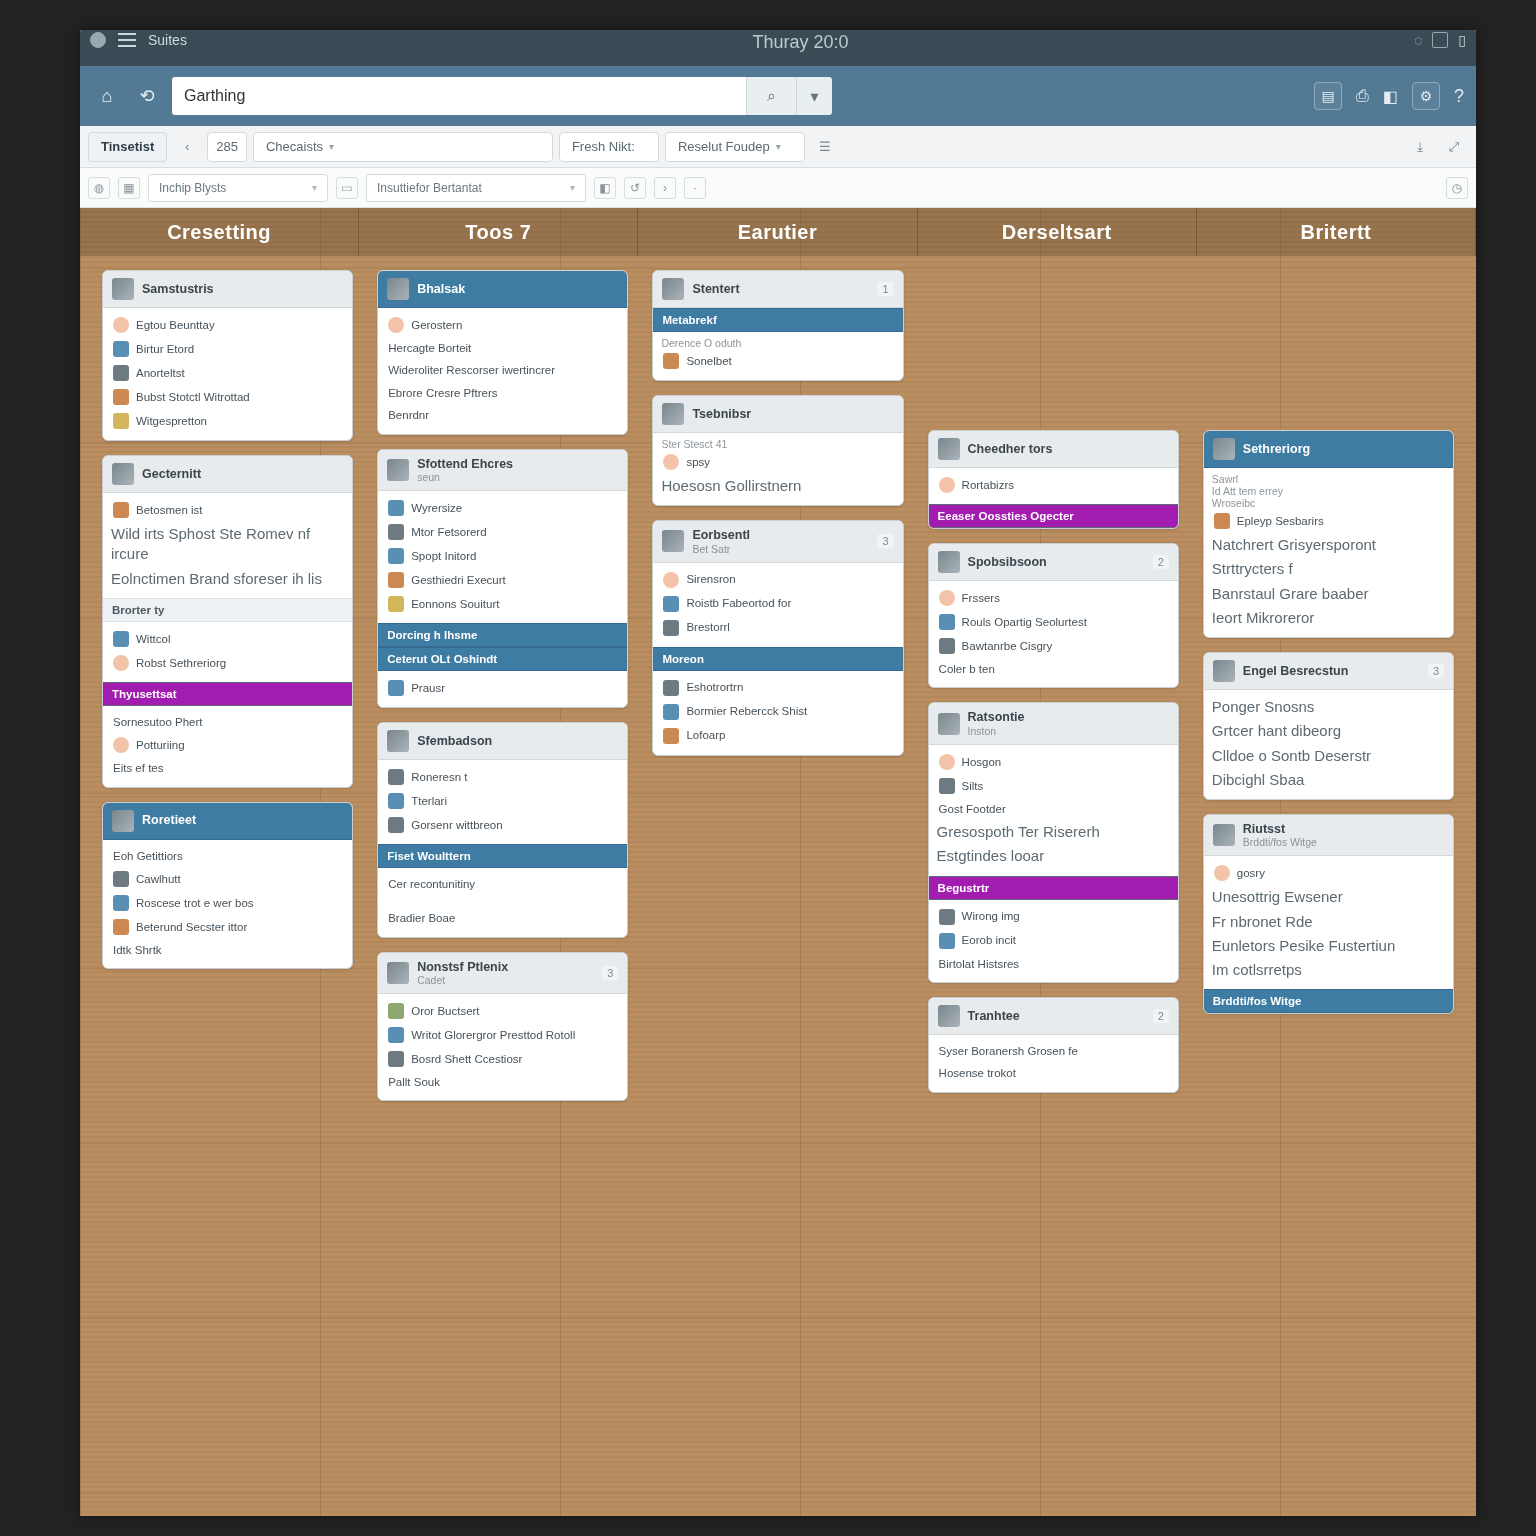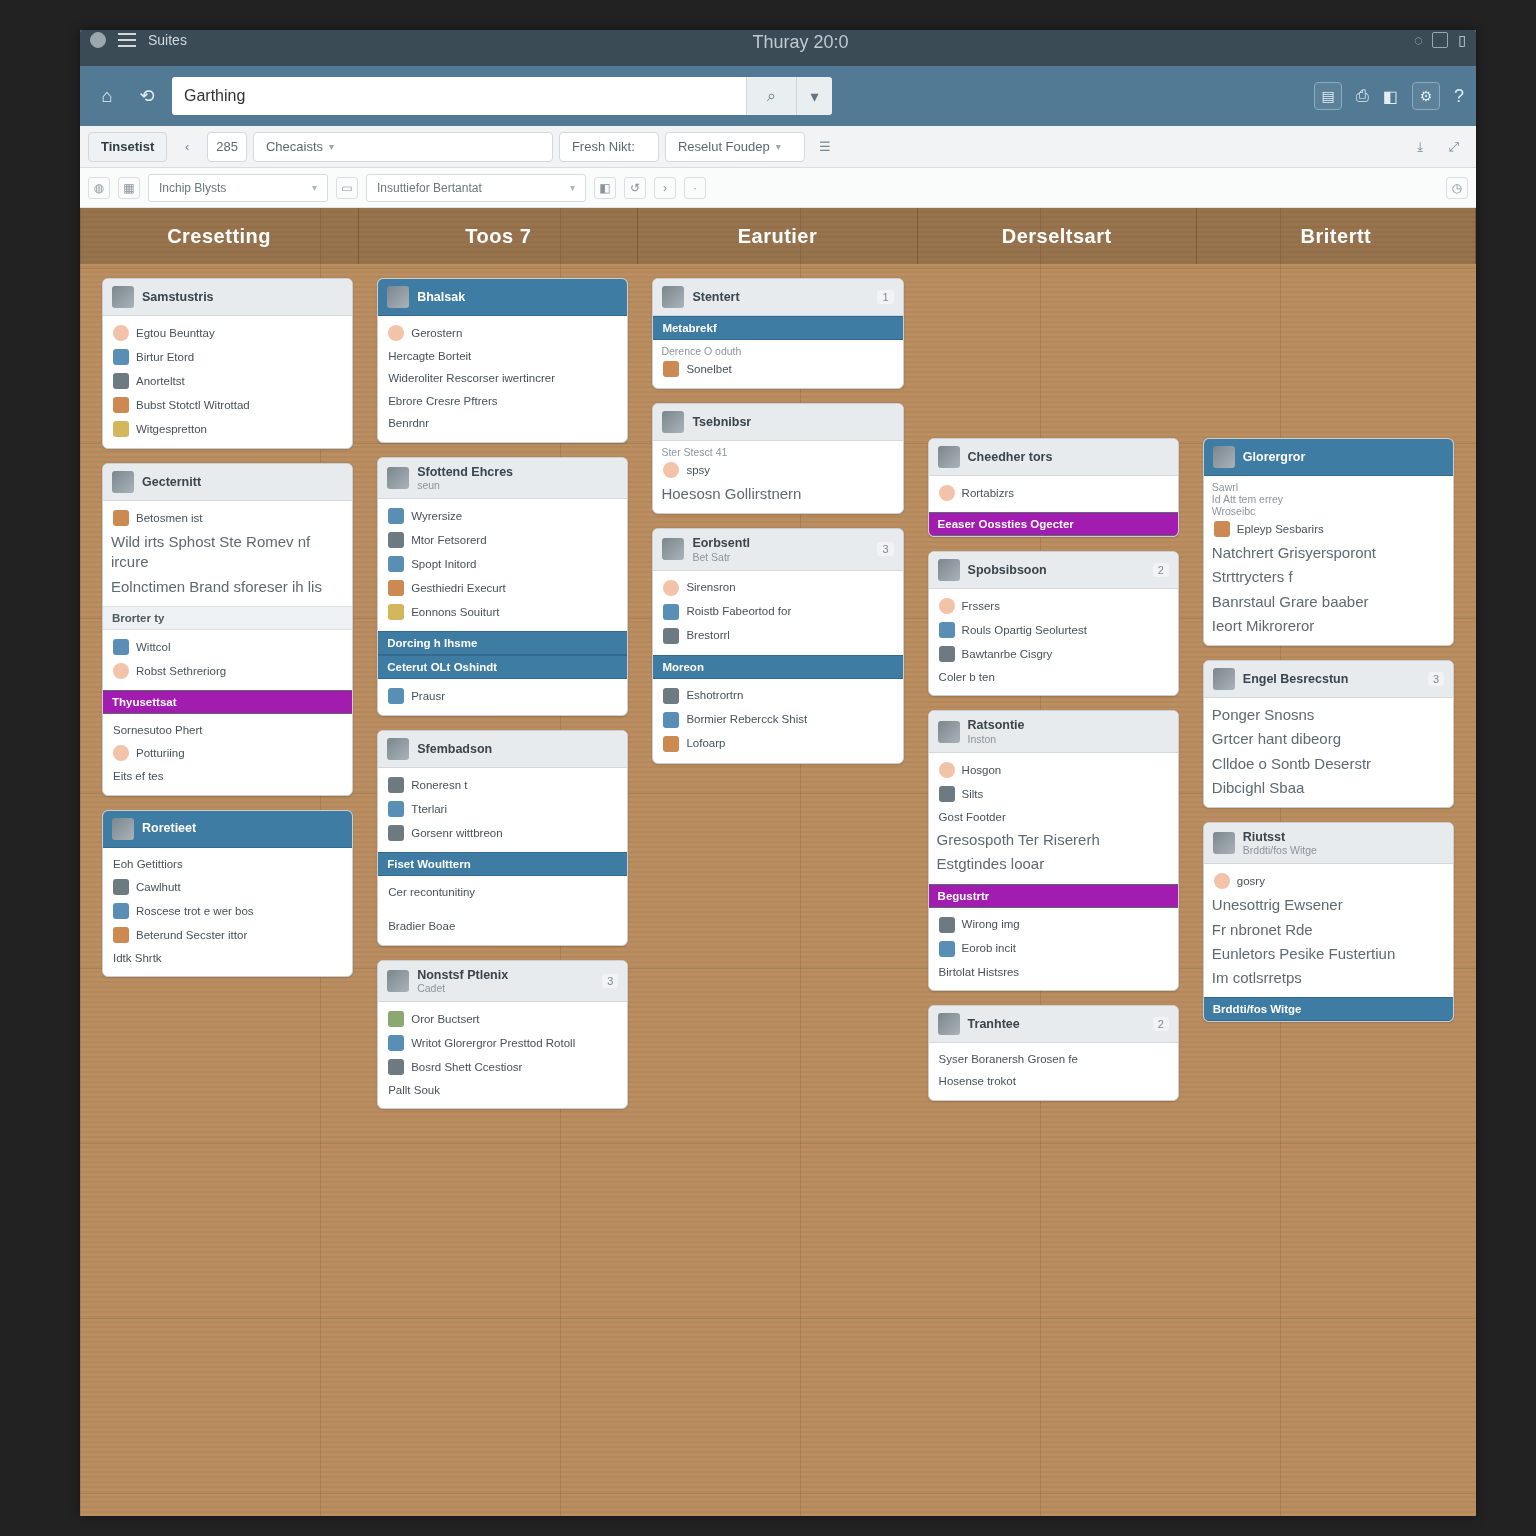--- a/index.html
+++ b/index.html
@@ -40,21 +40,21 @@
   
   .boardwrap{flex:1;overflow:hidden;
     background-color:#b98c5d;
     background-image:
       linear-gradient(rgba(0,0,0,.09) 1px, transparent 1px),
       linear-gradient(90deg, rgba(0,0,0,.10) 1px, transparent 1px),
       repeating-linear-gradient(0deg, rgba(255,255,255,.02), rgba(255,255,255,.02) 3px, rgba(0,0,0,.03) 3px, rgba(0,0,0,.03) 5px);
     background-size:240px 175px,240px 175px,auto;
     background-position:0 60px,0 60px,0 0;
   }
-  .colheads{display:grid;grid-template-columns:repeat(5,1fr);height:56px;}
+  .colheads{display:grid;grid-template-columns:repeat(5,1fr);height:48px;}
   .colhead{text-align:center;color:#fff;font-size:20px;font-weight:600;letter-spacing:.5px;display:flex;align-items:center;justify-content:center;background:rgba(0,0,0,.18);border-right:1px solid rgba(0,0,0,.2);}
   .board{display:grid;grid-template-columns:repeat(5,1fr);padding:14px 12px 30px;gap:4px;}
   .lane{padding:0 10px;display:flex;flex-direction:column;gap:14px;}
   
   .card{background:#fff;border:1px solid #c9cfd3;border-radius:6px;overflow:hidden;font-size:12px;color:#3a454c;box-shadow:0 1px 2px rgba(0,0,0,.15);}
   .card .chdr{display:flex;align-items:center;gap:8px;padding:7px 9px;background:#e7ebee;border-bottom:1px solid #d3d8db;}
   .card.blue .chdr{background:#3f7ca3;color:#fff;border-bottom:1px solid #336a8e;}
   .avatar{width:22px;height:22px;border-radius:3px;background:linear-gradient(135deg,#7a868d,#aab3b9);flex:0 0 22px;}
   .ctitle{font-weight:600;font-size:12.5px;line-height:1.15;}
   .csub{font-size:10.5px;color:#8a949a;}
@@ -567,21 +567,21 @@
                   <span class="rtxt meta">Hosense trokot</span>
                 </div>
               </div>
             </div>
           </div>
           <div class="lane" style="padding-top: 160px;">
             <div class="card blue">
               <div class="chdr">
                 <span class="avatar"></span>
                 <div>
-                  <div class="ctitle">Glorergror</div>
+                  <div class="ctitle">Sethreriorg</div>
                 </div>
               </div>
               <div class="cbody">
                 <div class="meta">Sawrl</div>
                 <div class="meta">Id Att tem errey</div>
                 <div class="meta">Wroseibc</div>
                 <div class="row">
                   <span class="ric o"></span>
                   <span class="rtxt">Epleyp Sesbarirs</span>
                 </div>

